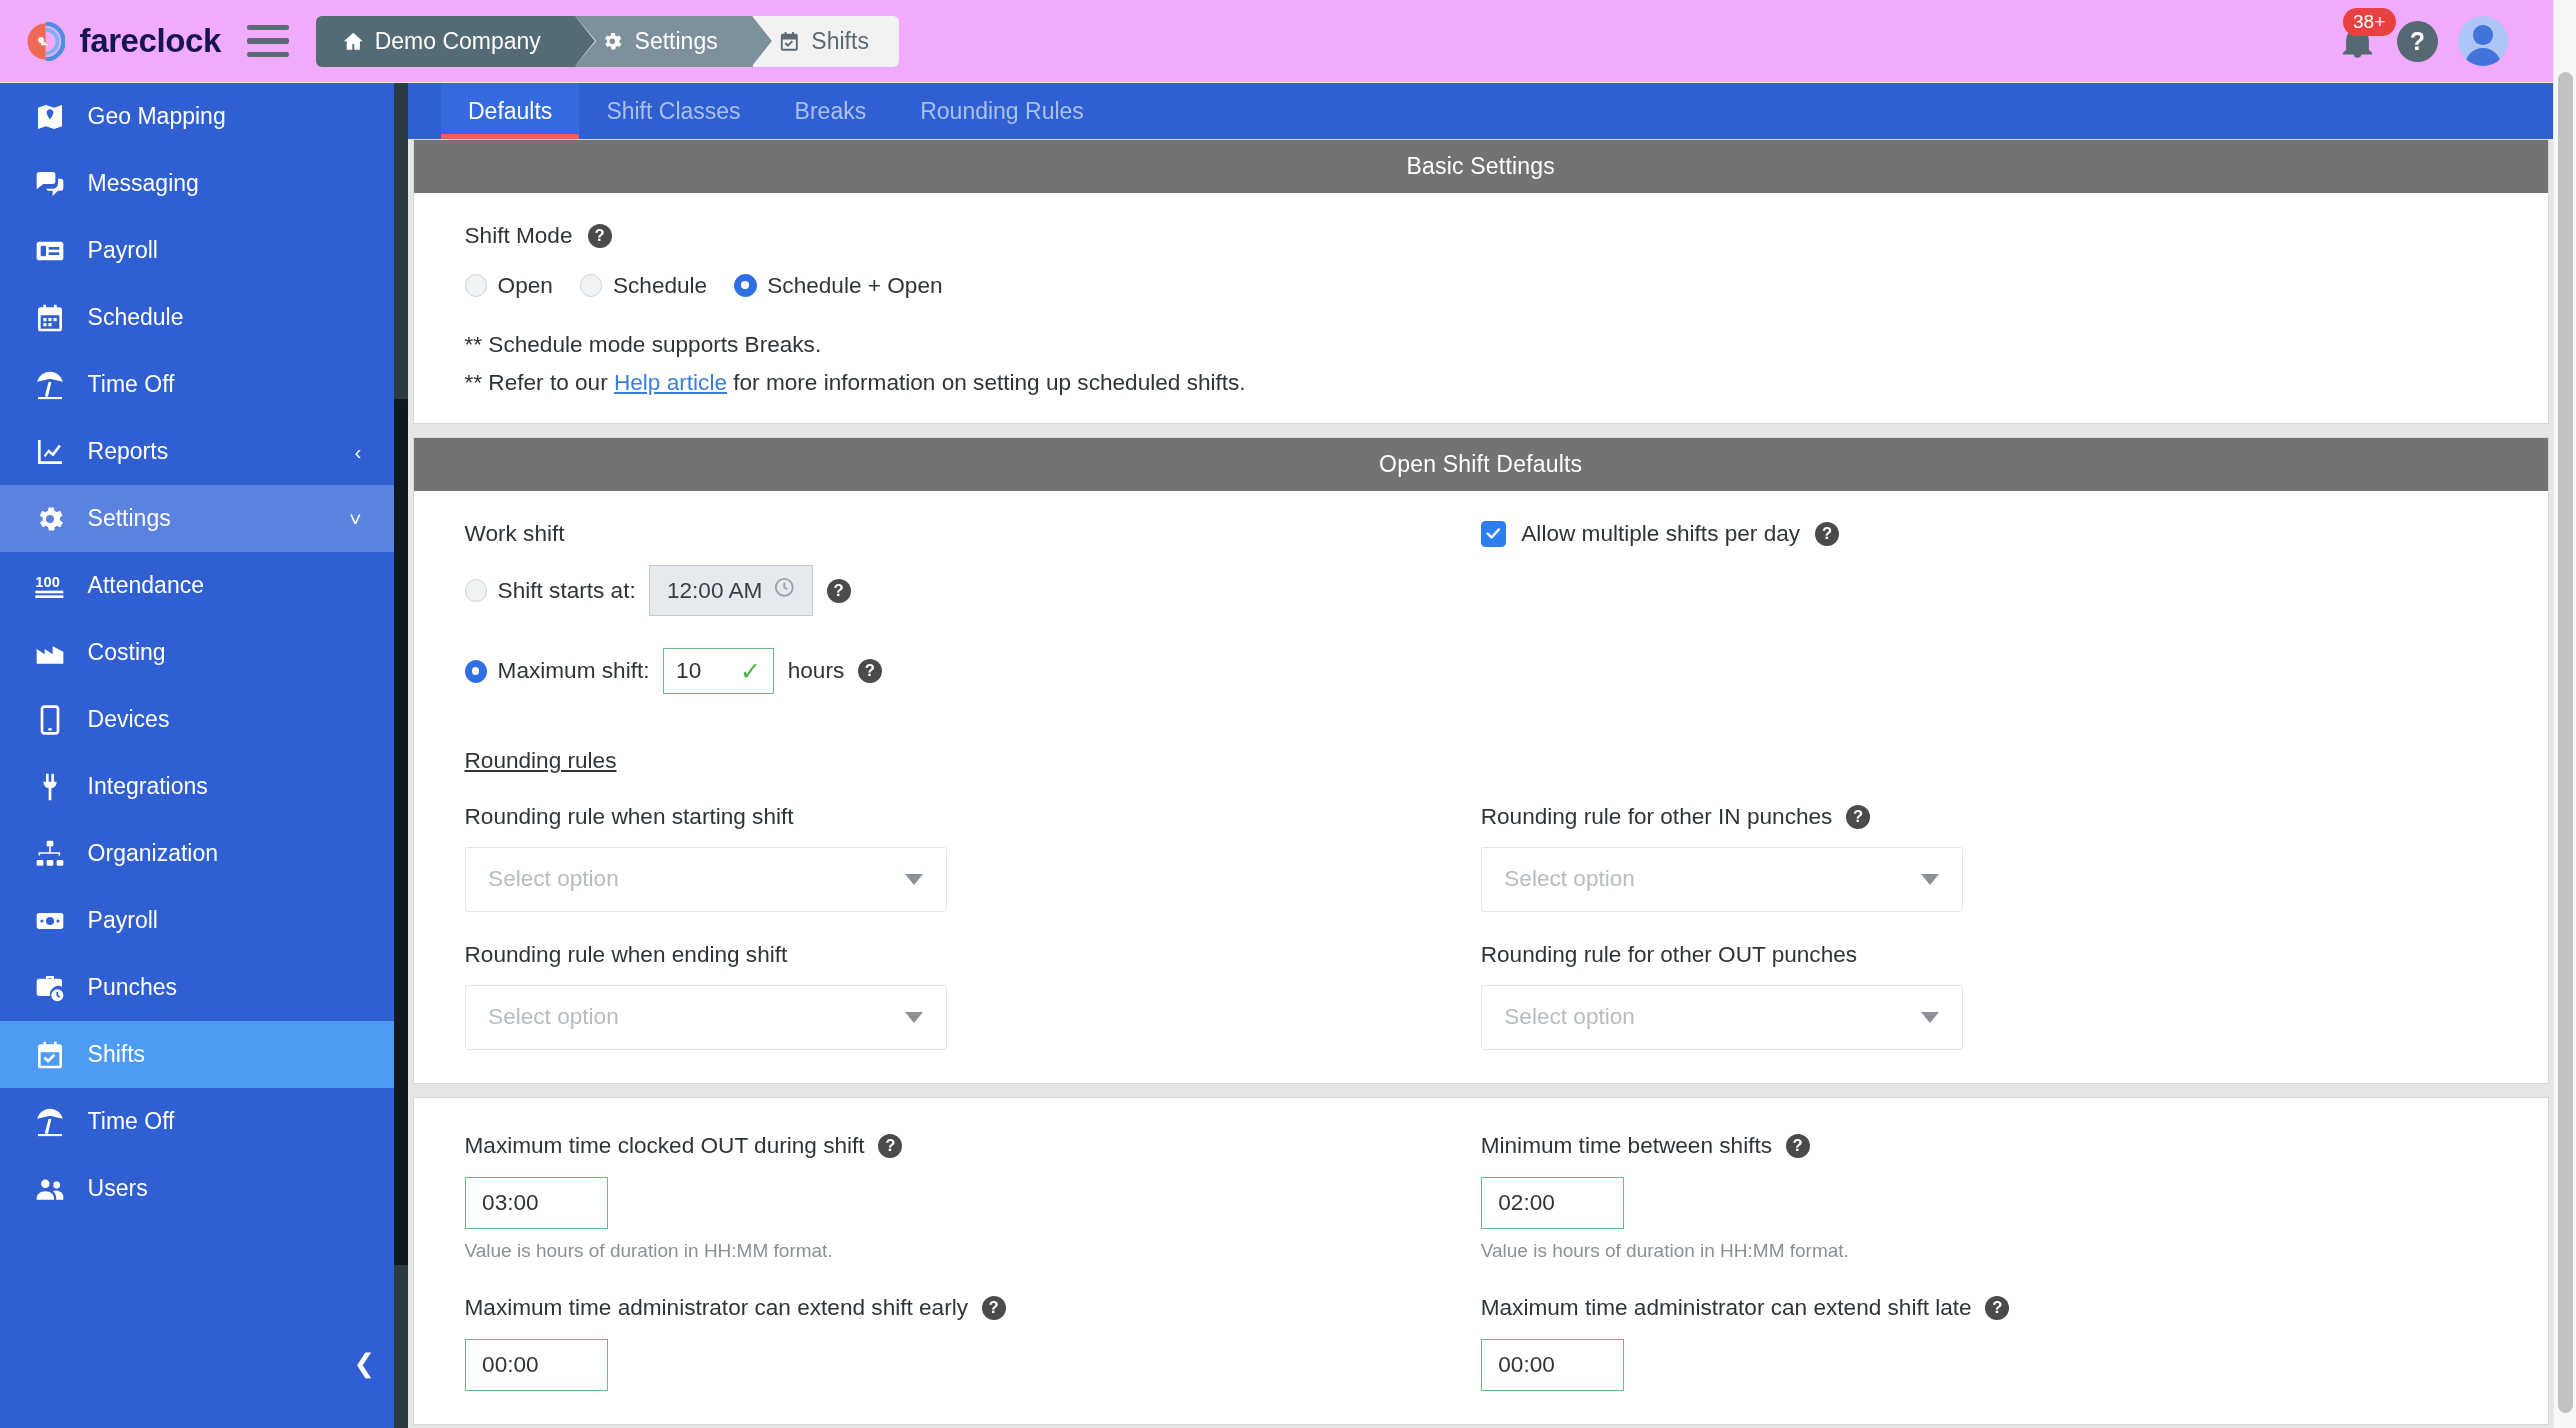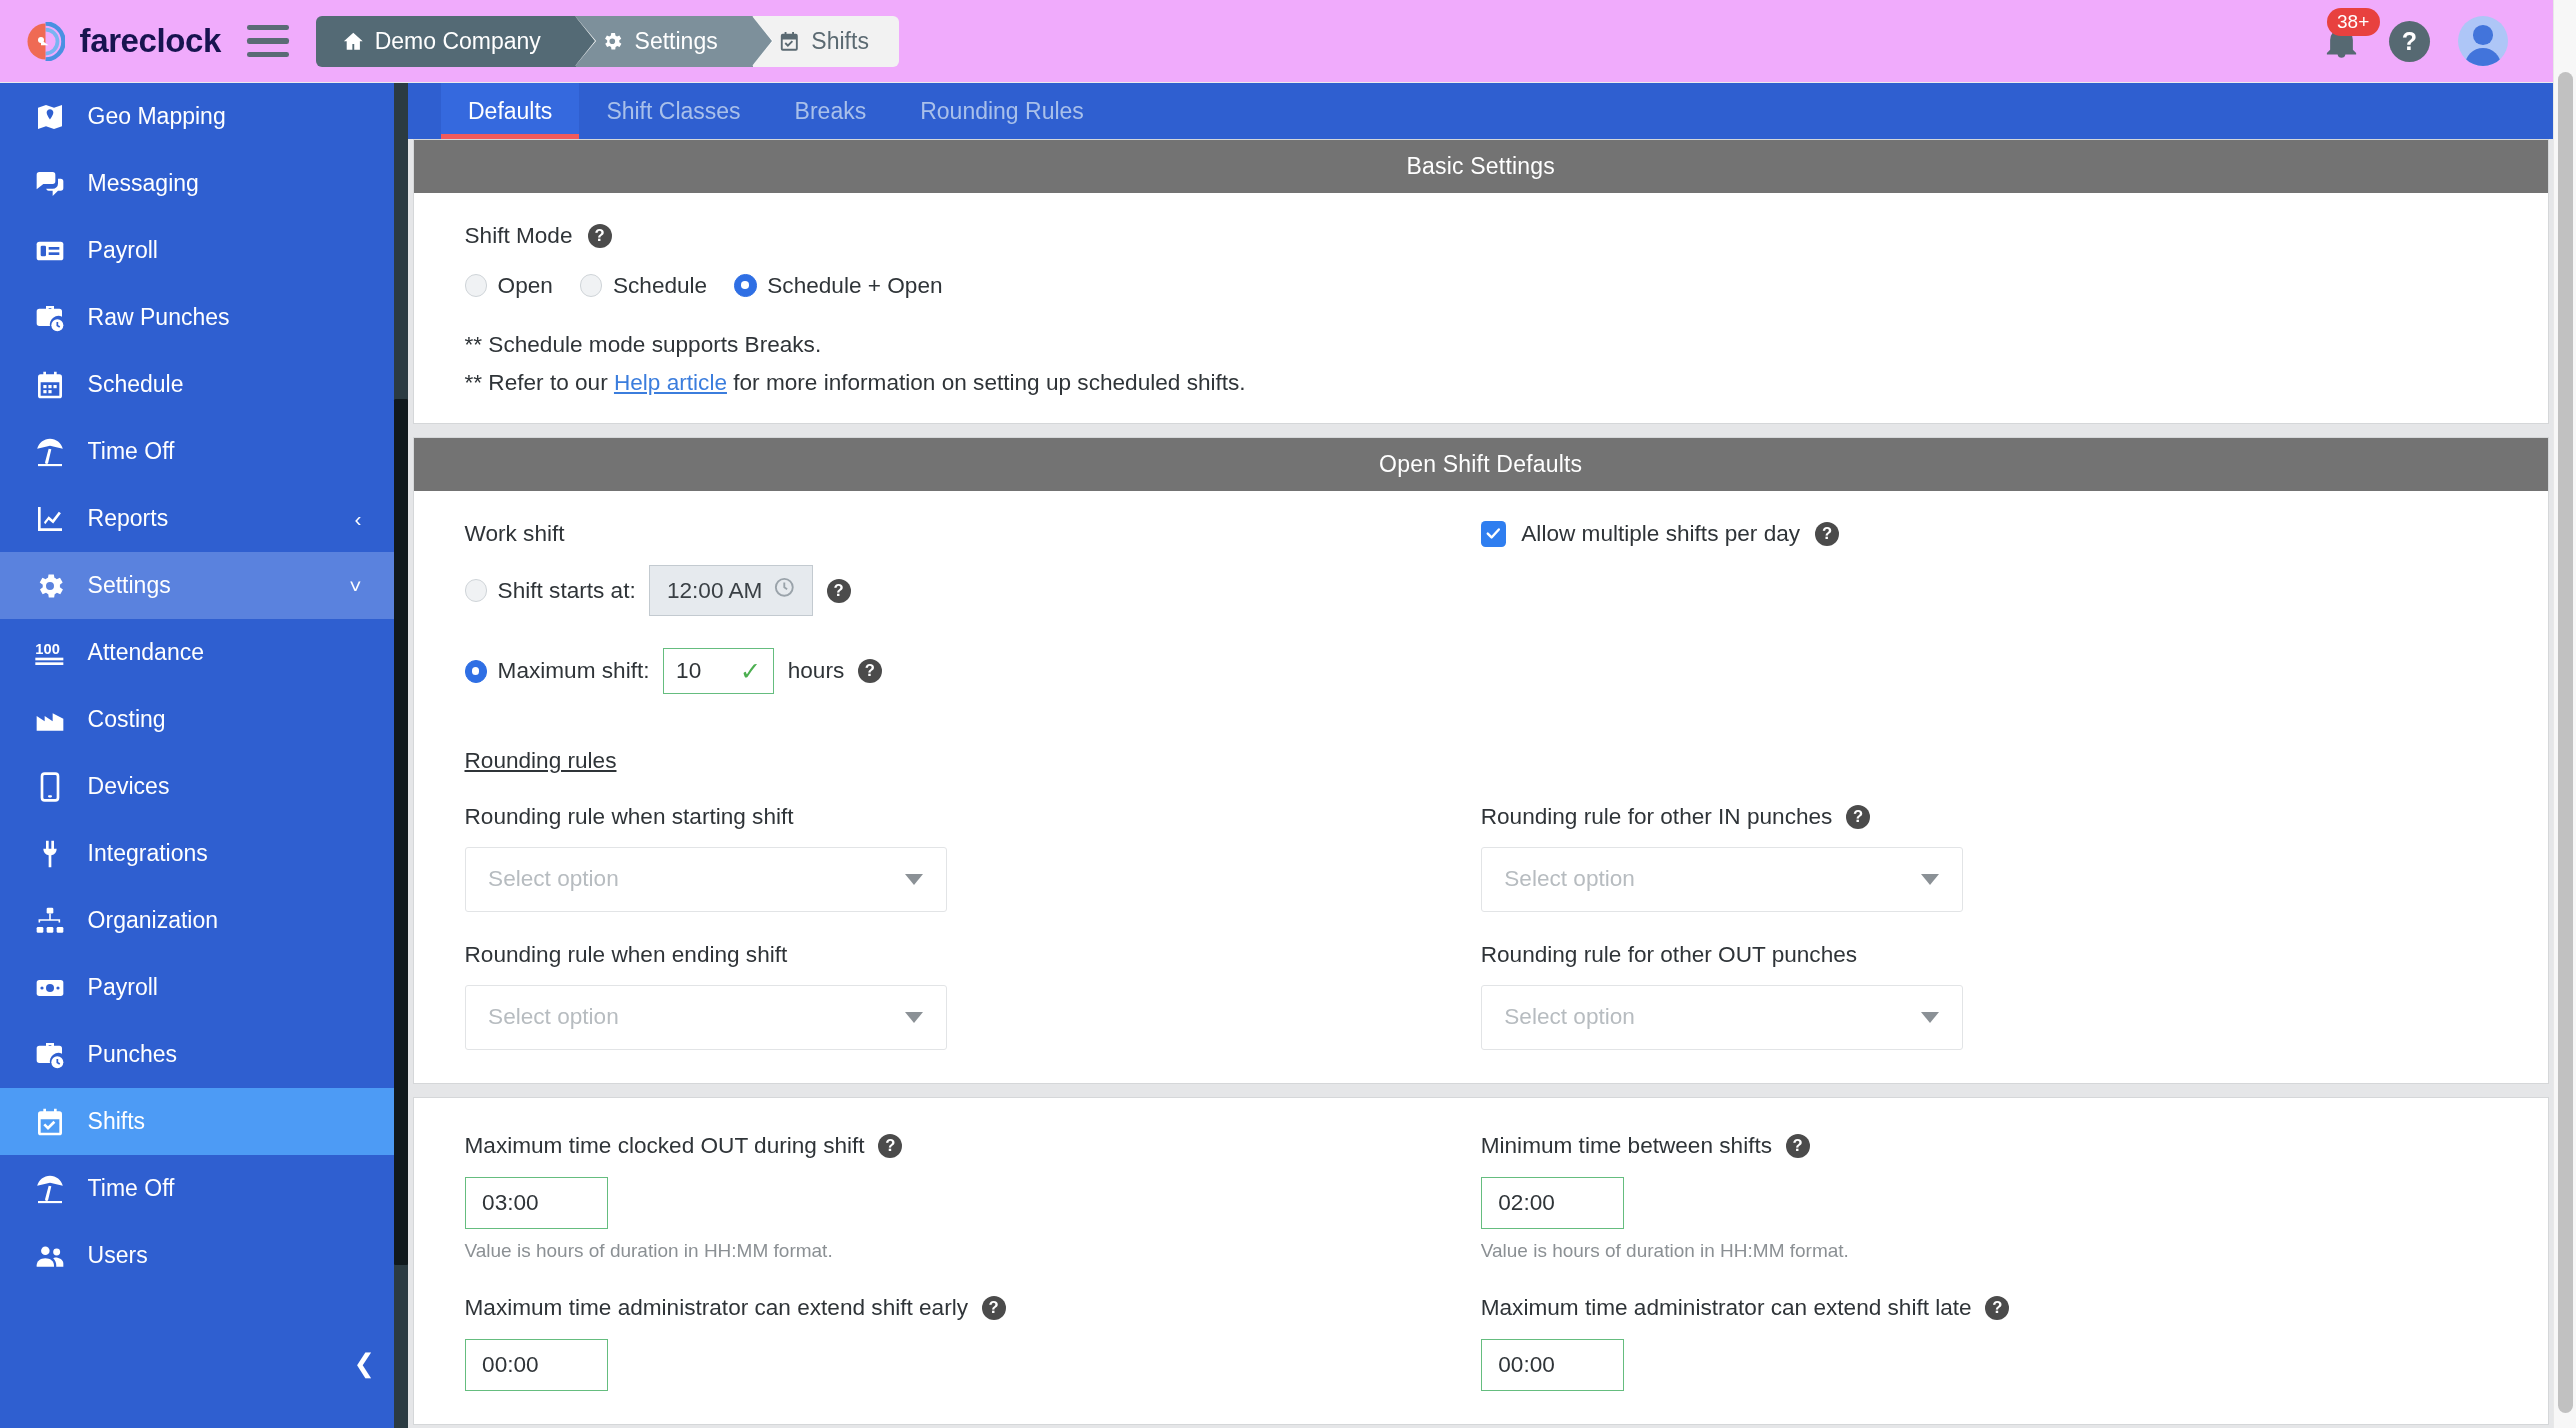--- a/index.html
+++ b/index.html
@@ -34,21 +34,21 @@
   .crumb .arrow { position: absolute; right: -19.6px; top: 0; width: 0; height: 0; z-index: 3;
     border-top: 25.6px solid transparent; border-bottom: 25.6px solid transparent; }
   .crumb.c1 .arrow { border-left: 20.3px solid #546a75; }
   .crumb.c2 .arrow { border-left: 20.3px solid #7d909b; }
   .crumb .notch { position:absolute; right:-20.3px; top:0; width:0; height:0; z-index:2;
     border-top: 25.6px solid transparent; border-bottom: 25.6px solid transparent;
     border-left: 21px solid #ffffff; }
   .crumb.c2 .notch { border-left-color: #ffffff; }
   .ci { width: 22.6px; height: 22.6px; display:inline-block; }
 
-  .topright { margin-left: auto; display: flex; align-items: center; gap: 28px; padding-right: 45px; }
+  .topright { margin-left: auto; display: flex; align-items: center; gap: 20px; padding-right: 45px; }
   .bell-wrap { position: relative; width: 39px; height: 39px; }
   .badge { position: absolute; top: -13.6px; left: 4.5px; background: #e8413f; color:#fff;
     border-radius: 16.6px; padding: 3px 10.5px; font-size: 19px; line-height: 1.15; font-weight: 400; }
   .helpdot { width: 41px; height: 41px; border-radius: 50%; background: #566972; color: #fff;
     display: flex; align-items: center; justify-content: center; font-size: 25px; font-weight: bold; }
   .avatar { width: 50px; height: 50px; border-radius: 50%; background: #aec6f7; position: relative; overflow: hidden; }
   .avatar::before { content:''; position:absolute; width: 19.6px; height: 19.6px; border-radius:50%;
     background: #4274db; left: 15px; top: 9px; }
   .avatar::after { content:''; position:absolute; width: 36px; height: 22.6px; border-radius: 18px 18px 0 0;
     background: #4274db; left: 6.8px; top: 32px; }
@@ -223,30 +223,20 @@
               <rect x="5" y="8" width="4" height="8" rx="1" fill="#2f5fd0"></rect>
               <rect x="11" y="9" width="8" height="2" fill="#2f5fd0"></rect>
               <rect x="11" y="13" width="8" height="2" fill="#2f5fd0"></rect>
             </svg>
           </span>
           <span>Payroll</span>
         </div>
         <div class="sb-item">
           <span class="sicon">
             <svg viewBox="0 0 24 24" width="32" height="32" fill="#ffffff">
-              <path d="M9 3h6v2h4a2 2 0 0 1 2 2v4a6.5 6.5 0 0 0-9 7H4a2 2 0 0 1-2-2V7a2 2 0 0 1 2-2h5V3zm2 2h2V4.5h-2V5z"></path>
-              <circle cx="17.5" cy="17.5" r="4.5"></circle>
-              <path d="M17.5 15v2.7l1.8 1" stroke="#2f5fd0" stroke-width="1.3" fill="none"></path>
-            </svg>
-          </span>
-          <span>Raw Punches</span>
-        </div>
-        <div class="sb-item">
-          <span class="sicon">
-            <svg viewBox="0 0 24 24" width="32" height="32" fill="#ffffff">
               <path d="M7 2v2H5a2 2 0 0 0-2 2v14a2 2 0 0 0 2 2h14a2 2 0 0 0 2-2V6a2 2 0 0 0-2-2h-2V2h-2v2H9V2zm12 8v10H5V10z"></path>
               <rect x="7" y="12" width="2.4" height="2.4"></rect>
               <rect x="10.8" y="12" width="2.4" height="2.4"></rect>
               <rect x="14.6" y="12" width="2.4" height="2.4"></rect>
               <rect x="7" y="15.8" width="2.4" height="2.4"></rect>
               <rect x="10.8" y="15.8" width="2.4" height="2.4"></rect>
             </svg>
           </span>
           <span>Schedule</span>
         </div>

